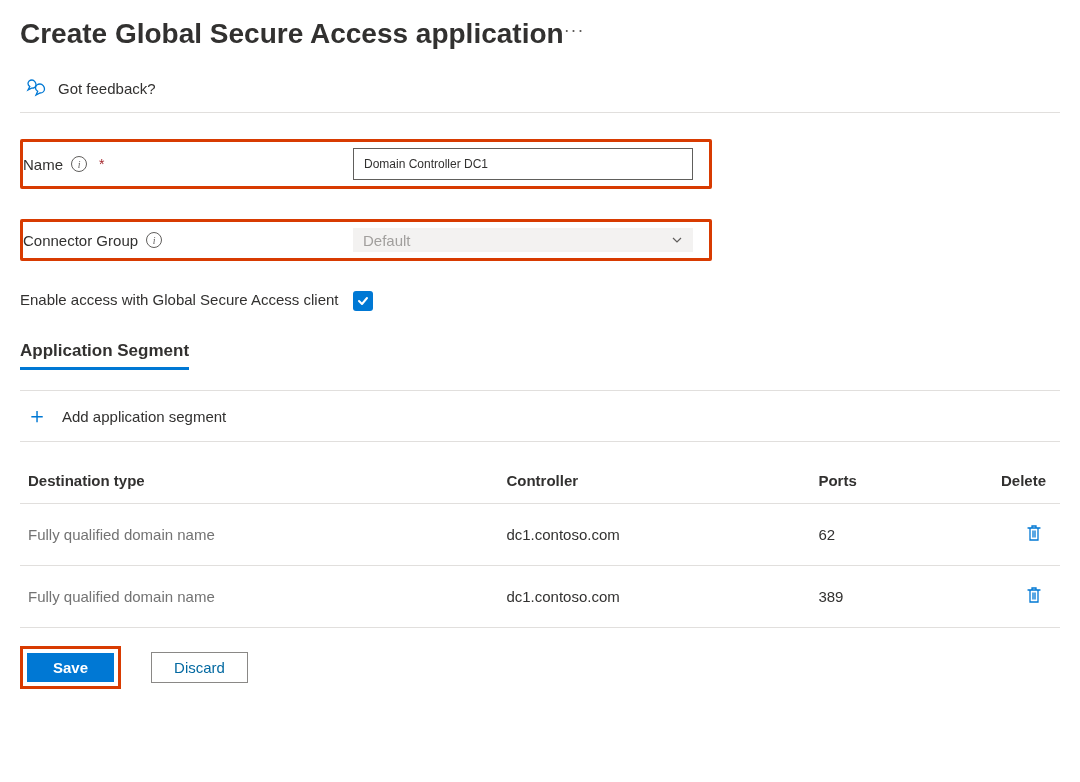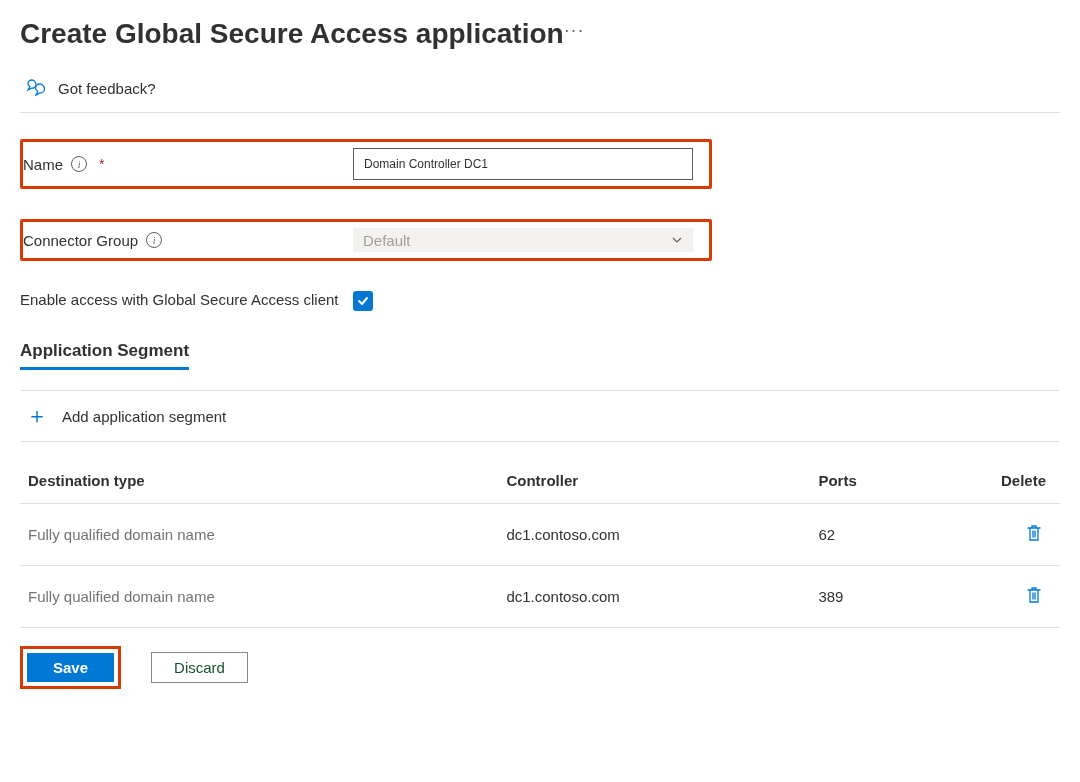--- a/index.html
+++ b/index.html
@@ -159,21 +159,21 @@
     font-family: inherit;
     cursor:pointer;
   }
   .save-highlight {
     border:3px solid #d83b01;
     padding:4px;
     display:inline-block;
   }
   .discard-button {
     background:#fff;
-    color:#14532d;
+    color:#0369a1;
     border:1px solid #8a8886;
     font-size:15px;
     padding: 6px 22px;
     font-family: inherit;
     cursor:pointer;
   }
 </style>
 </head>
 <body>
 

